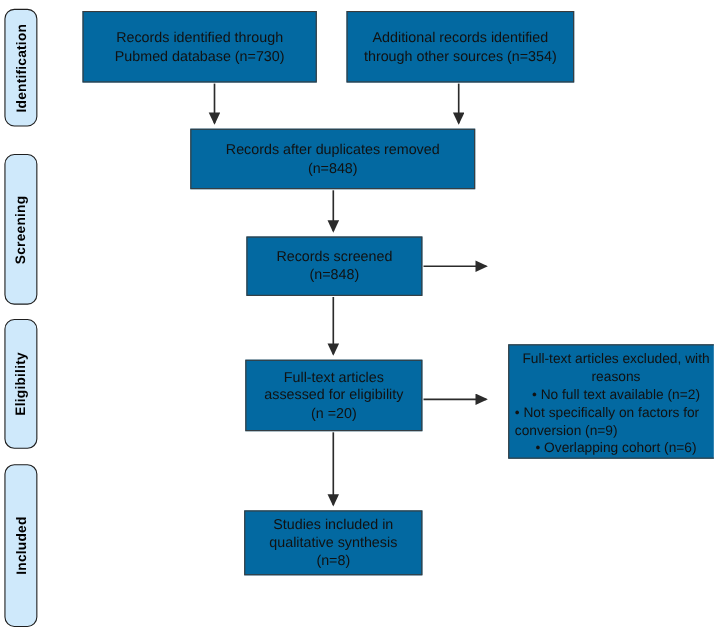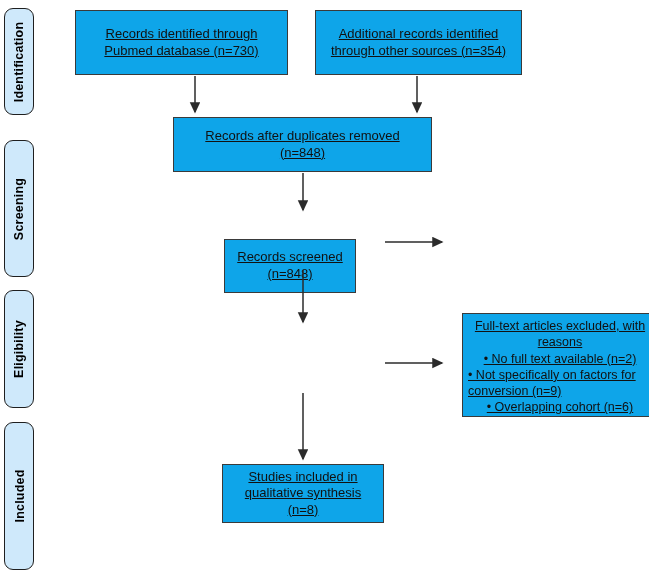--- a/index.html
+++ b/index.html
@@ -29,30 +29,29 @@
     white-space: nowrap;
     font-weight: bold;
     font-size: 12.5px;
     letter-spacing: 0.2px;
     color: #000000;
   }
   
   .fbox {
     position: absolute;
     box-sizing: border-box;
-    background: #0ea5e9;
+    background: #0369a1;
     border: 1.4px solid #3a3a3a;
     display: flex;
     align-items: center;
     justify-content: center;
     text-align: center;
     font-size: 13px;
     line-height: 1.28;
     padding: 2px 4px;
-    text-decoration: underline;
   }
   .fbox .txt { white-space: pre-line; }
   
   .fbox--reasons {
     flex-direction: column;
     align-items: center;
     justify-content: flex-start;
     padding: 4px 5px 2px 5px;
     font-size: 12.5px;
     line-height: 1.3;
@@ -94,26 +93,31 @@
   <div class="fbox" style="left:315px; top:10px; width:207px; height:65px;">
     <span class="txt">Additional records identified
 through other sources (n=354)</span>
   </div>
 
   <div class="fbox" style="left:173px; top:117px; width:259px; height:55px;">
     <span class="txt">Records after duplicates removed
 (n=848)</span>
   </div>
 
-  <div class="fbox" style="left:224px; top:215px; width:132px; height:54px;margin-top:24px;">
+  <div class="fbox" style="left:224px; top:215px; width:160px; height:54px;">
     <span class="txt">Records screened
 (n=848)</span>
   </div>
 
 
+  <div class="fbox" style="left:223px; top:327px; width:161px; height:65px;">
+    <span class="txt">Full-text articles
+assessed for eligibility
+(n =20)</span>
+  </div>
 
   <div class="fbox fbox--reasons" style="left:447px; top:313px; width:196px; height:104px;">
     <div class="heading">Full-text articles excluded, with
 reasons</div>
     <div class="reason">• No full text available (n=2)</div>
     <div class="reason">• Not specifically on factors for conversion (n=9)</div>
     <div class="reason">• Overlapping cohort (n=6)</div>
   </div>
 
   <div class="fbox" style="left:222px; top:464px; width:162px; height:59px;">

